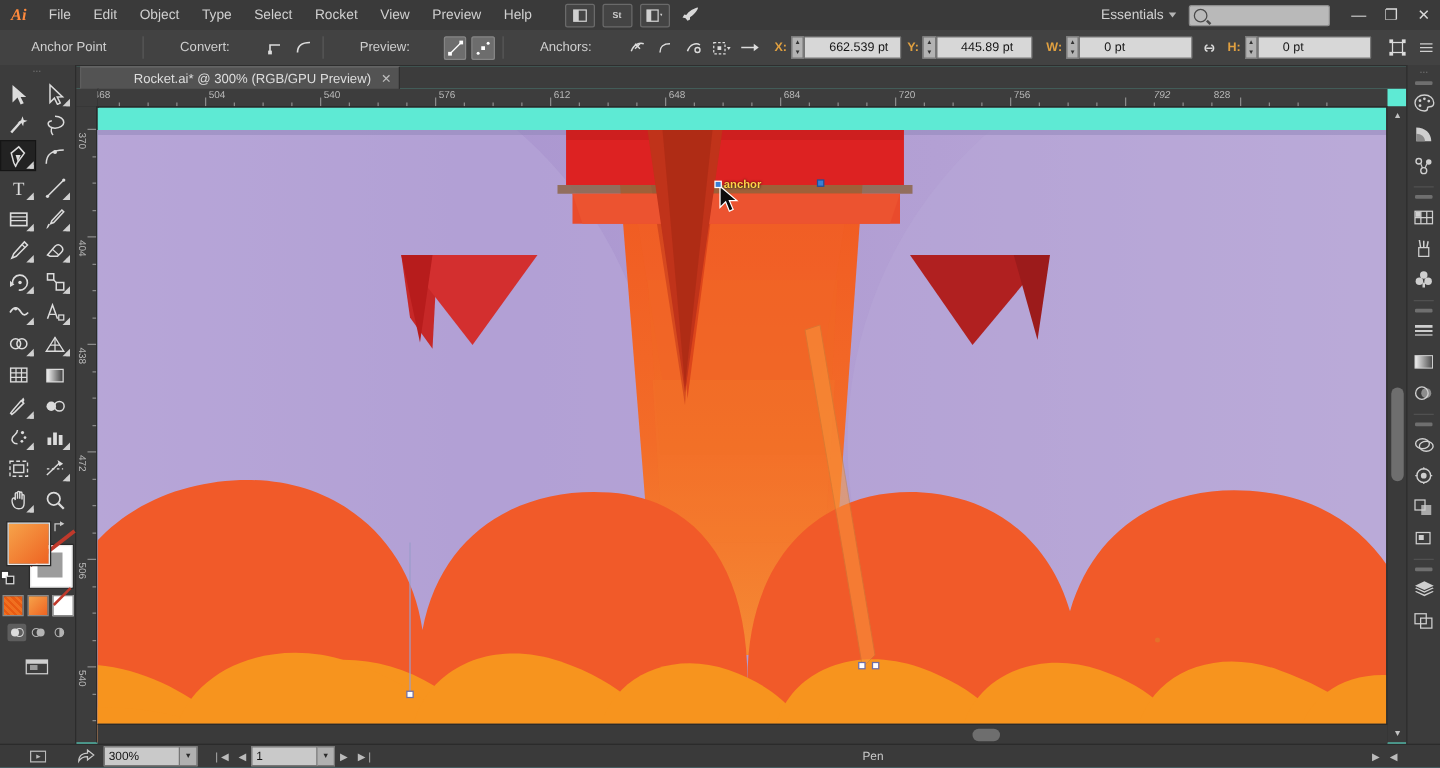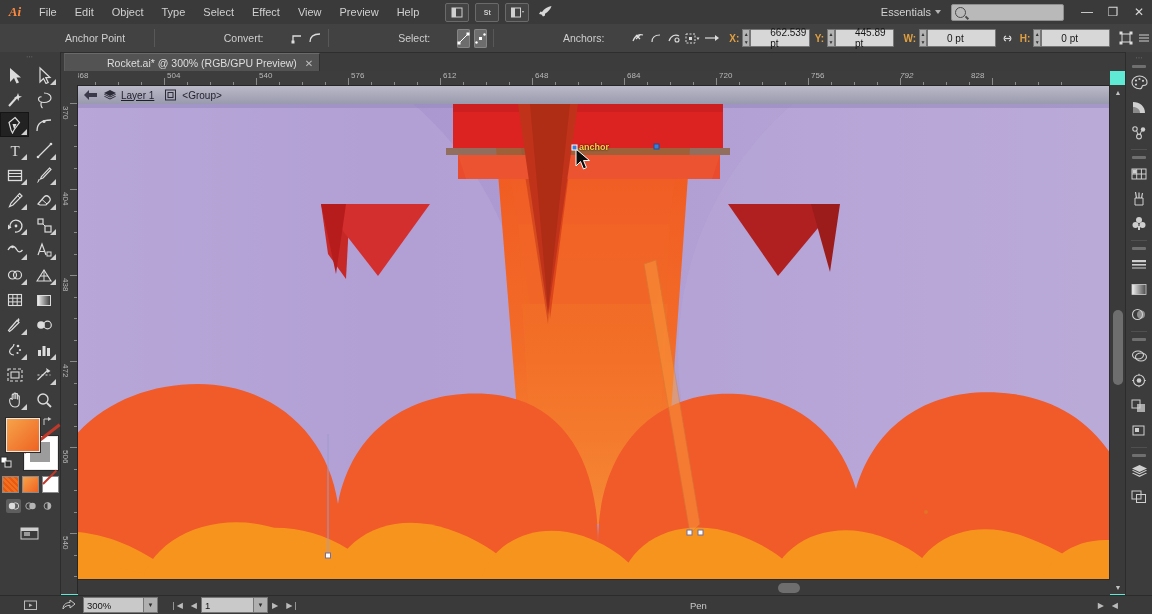--- a/index.html
+++ b/index.html
@@ -28,21 +28,21 @@
              display:flex;align-items:center;padding-left:3px;margin-right:10px;}
   .mag{width:9px;height:9px;border:1.5px solid #4a4a4a;border-radius:50%;position:relative;}
   .mag:after{content:"";position:absolute;width:1.5px;height:4px;background:#4a4a4a;
              right:-2px;bottom:-3px;transform:rotate(-45deg);}
   .wbtn{width:26px;height:24px;display:flex;align-items:center;justify-content:center;
         color:#d8d8d8;font-size:12px;}
 
   
   .ctrlbar{position:absolute;left:0;top:24px;width:1152px;height:28px;background:#424242;
            display:flex;align-items:center;border-bottom:1px solid #2e2e2e;}
-  .cb-label{font-size:10.5px;color:#cfcfcf;padding:0 25px;white-space:nowrap;margin-left:40px;}
+  .cb-label{font-size:10.5px;color:#cfcfcf;padding:0 25px;white-space:nowrap;}
   .cb-sep{width:1px;height:18px;background:#585858;margin:0 4px;}
   .cb-btn{width:19px;height:19px;margin:0 2px;display:flex;align-items:center;justify-content:center;
           border-radius:2px;font-size:11px;color:#dcdcdc;}
   .cb-btn.on{background:#6d6d6d;box-shadow:inset 0 0 0 1px #858585;}
   .numfield{height:16px;background:#d7d7d7;border:1px solid #767676;border-radius:1px;
             display:flex;align-items:center;color:#161616;font-size:10px;
             padding-left:19px;margin-right:2px;}
   .nf-w{width:58px;}
   .nf-wide{width:72px;}
   .stepper{width:9px;height:16px;background:#b3b3b3;border:1px solid #767676;
@@ -160,21 +160,21 @@
 
 <div class="app">
 
   <div class="menubar">
     <div class="ai-logo">Ai</div>
     <div class="menu-item">File</div>
     <div class="menu-item">Edit</div>
     <div class="menu-item">Object</div>
     <div class="menu-item">Type</div>
     <div class="menu-item">Select</div>
-    <div class="menu-item">Effect</div>
+    <div class="menu-item">Rocket</div>
     <div class="menu-item">View</div>
     <div class="menu-item">Preview</div>
     <div class="menu-item">Help</div>
     <div class="mb-sep"></div>
     <div class="mb-icon">
       <svg width="12" height="11" viewBox="0 0 12 11">
           <rect x="1" y="1" width="10" height="9" fill="none" stroke="#d0d0d0" stroke-width="1"></rect>
           <rect x="1" y="1" width="4" height="9" fill="#d0d0d0"></rect>
         </svg>
     </div>
@@ -213,21 +213,21 @@
           <path d="M3 11 L3 5 L11 5" fill="none" stroke="#dcdcdc" stroke-width="1.3"></path>
           <rect x="1.5" y="9.5" width="3" height="3" fill="#dcdcdc"></rect>
         </svg>
     </div>
     <div class="cb-btn">
       <svg width="14" height="14" viewBox="0 0 14 14">
           <path d="M2 11 C2 5 6 3 12 3" fill="none" stroke="#dcdcdc" stroke-width="1.3"></path>
         </svg>
     </div>
     <div class="cb-sep"></div>
-    <div class="cb-label">Select:</div>
+    <div class="cb-label">Preview:</div>
     <div class="cb-btn on">
       <svg width="13" height="13" viewBox="0 0 13 13">
           <line x1="2" y1="11" x2="11" y2="2" stroke="#fff" stroke-width="1"></line>
           <rect x="0.5" y="9.5" width="3" height="3" fill="#fff"></rect>
           <rect x="9.5" y="0.5" width="3" height="3" fill="#fff"></rect>
         </svg>
     </div>
     <div class="cb-btn on">
       <svg width="13" height="13" viewBox="0 0 13 13">
           <rect x="5" y="5" width="3" height="3" fill="#fff"></rect>
@@ -367,21 +367,21 @@
       <div class="rh-lab" style="left: 641px;">720</div>
       <div class="rh-tick" style="left: 638px; height: 7px;"></div>
       <div class="rh-tick" style="left: 661px; height: 3px;"></div>
       <div class="rh-tick" style="left: 684px; height: 3px;"></div>
       <div class="rh-tick" style="left: 707px; height: 3px;"></div>
       <div class="rh-lab" style="left: 733px;">756</div>
       <div class="rh-tick" style="left: 730px; height: 7px;"></div>
       <div class="rh-tick" style="left: 753px; height: 3px;"></div>
       <div class="rh-tick" style="left: 776px; height: 3px;"></div>
       <div class="rh-tick" style="left: 799px; height: 3px;"></div>
-      <div class="rh-lab" style="left: 822px; font-style: italic;">792</div>
+      <div class="rh-lab" style="left: 845px; font-style: italic;">792</div>
       <div class="rh-tick" style="left: 822px; height: 7px;"></div>
       <div class="rh-tick" style="left: 845px; height: 3px;"></div>
       <div class="rh-tick" style="left: 868px; height: 3px;"></div>
       <div class="rh-tick" style="left: 891px; height: 3px;"></div>
       <div class="rh-lab" style="left: 893px;">828</div>
       <div class="rh-tick" style="left: 914px; height: 7px;"></div>
       <div class="rh-tick" style="left: 937px; height: 3px;"></div>
       <div class="rh-tick" style="left: 960px; height: 3px;"></div>
       <div class="rh-tick" style="left: 983px; height: 3px;"></div>
     </div>
@@ -410,43 +410,20 @@
       <div class="rv-tick" style="top: 362px; width: 7px;"></div>
       <div class="rv-tick" style="top: 383.5px; width: 3px;"></div>
       <div class="rv-tick" style="top: 405px; width: 3px;"></div>
       <div class="rv-tick" style="top: 426.5px; width: 3px;"></div>
       <div class="rv-lab" style="top: 451px;">540</div>
       <div class="rv-tick" style="top: 448px; width: 7px;"></div>
       <div class="rv-tick" style="top: 469.5px; width: 3px;"></div>
       <div class="rv-tick" style="top: 491px; width: 3px;"></div>
     </div>
 
-  <div class="crumbbar">
-    <div class="ci">
-      <svg width="14" height="12" viewBox="0 0 14 12">
-          <path d="M5 1 L0 6 L5 11 Z" fill="#3a3a4a"></path>
-          <rect x="5" y="4" width="8" height="4" fill="#3a3a4a"></rect>
-        </svg>
-    </div>
-    <div class="ci">
-      <svg width="14" height="12" viewBox="0 0 14 12">
-          <path d="M7 1 L13 4 L7 7 L1 4 Z" fill="#2b2b38"></path>
-          <path d="M7 7.5 L12.2 5 L13 5.4 L7 8.4 L1 5.4 L1.8 5 Z" fill="#2b2b38"></path>
-          <path d="M7 9.5 L12.2 7 L13 7.4 L7 10.4 L1 7.4 L1.8 7 Z" fill="#2b2b38"></path>
-        </svg>
-    </div>
-    <div class="ctext u">Layer 1</div>
-    <div class="ci">
-      <svg width="14" height="12" viewBox="0 0 14 12">
-          <rect x="1.5" y="1" width="10" height="10" fill="none" stroke="#2b2b38" stroke-width="1"></rect>
-          <rect x="4" y="3.5" width="5" height="5" fill="none" stroke="#2b2b38" stroke-width="1"></rect>
-        </svg>
-    </div>
-    <div class="ctext">&lt;Group&gt;</div>
-  </div>
 
   <div class="canvas">
     <svg width="1032" height="490" viewBox="0 0 1032 490">
       <defs>
         <linearGradient id="flameG" x1="0" y1="0" x2="0" y2="1">
           <stop offset="0%" stop-color="#f05a22"></stop>
           <stop offset="55%" stop-color="#f36c28"></stop>
           <stop offset="100%" stop-color="#f58a34"></stop>
         </linearGradient>
         <linearGradient id="skyG" x1="0" y1="0" x2="1" y2="0">

